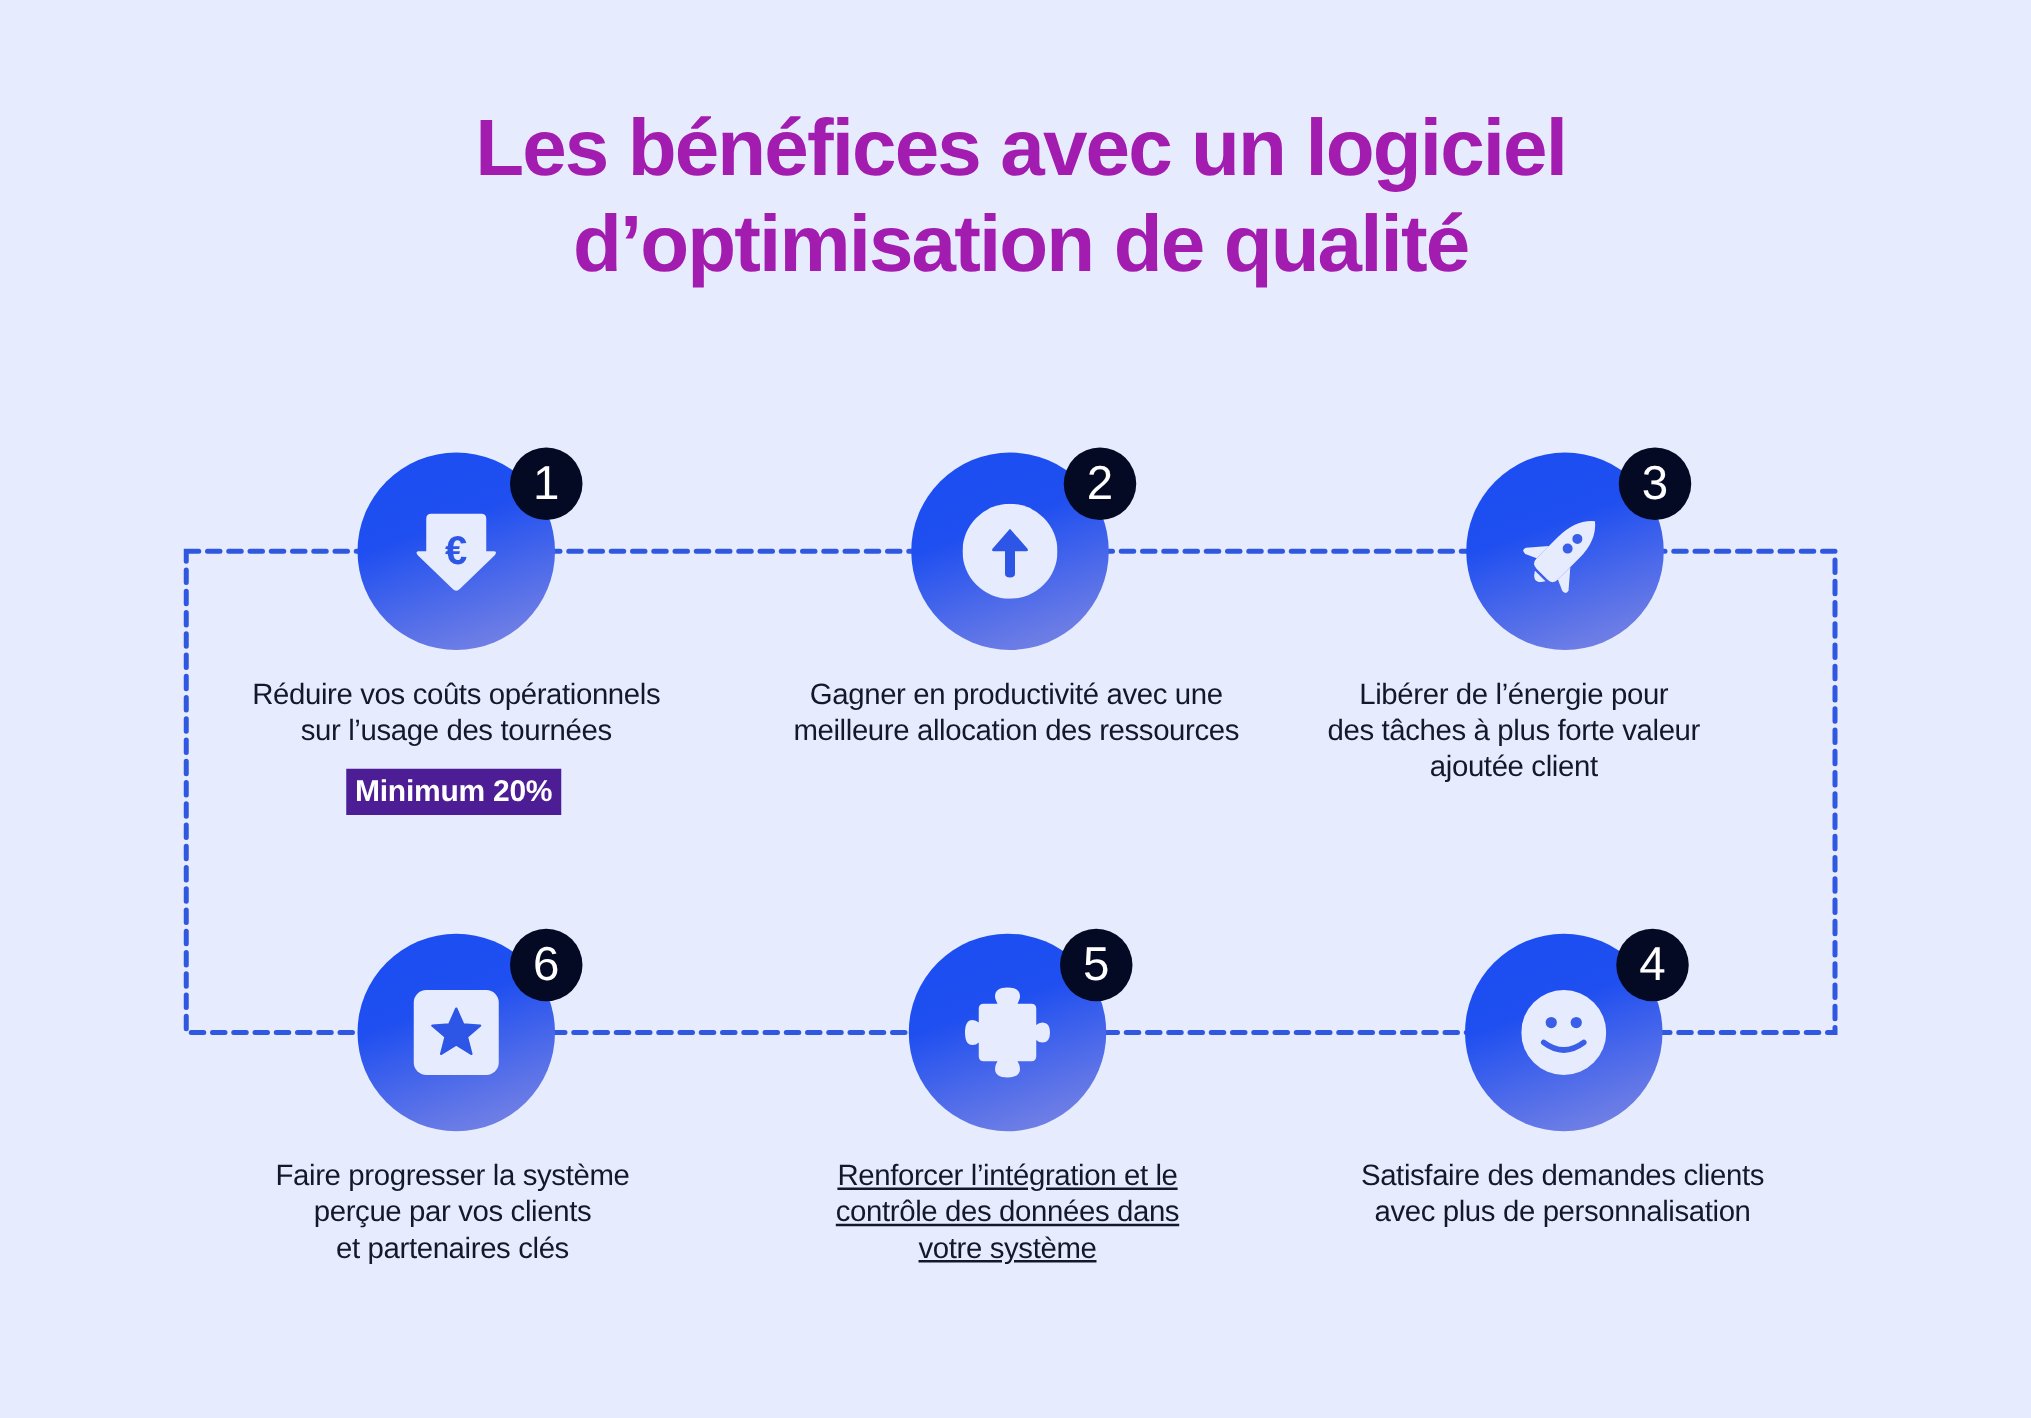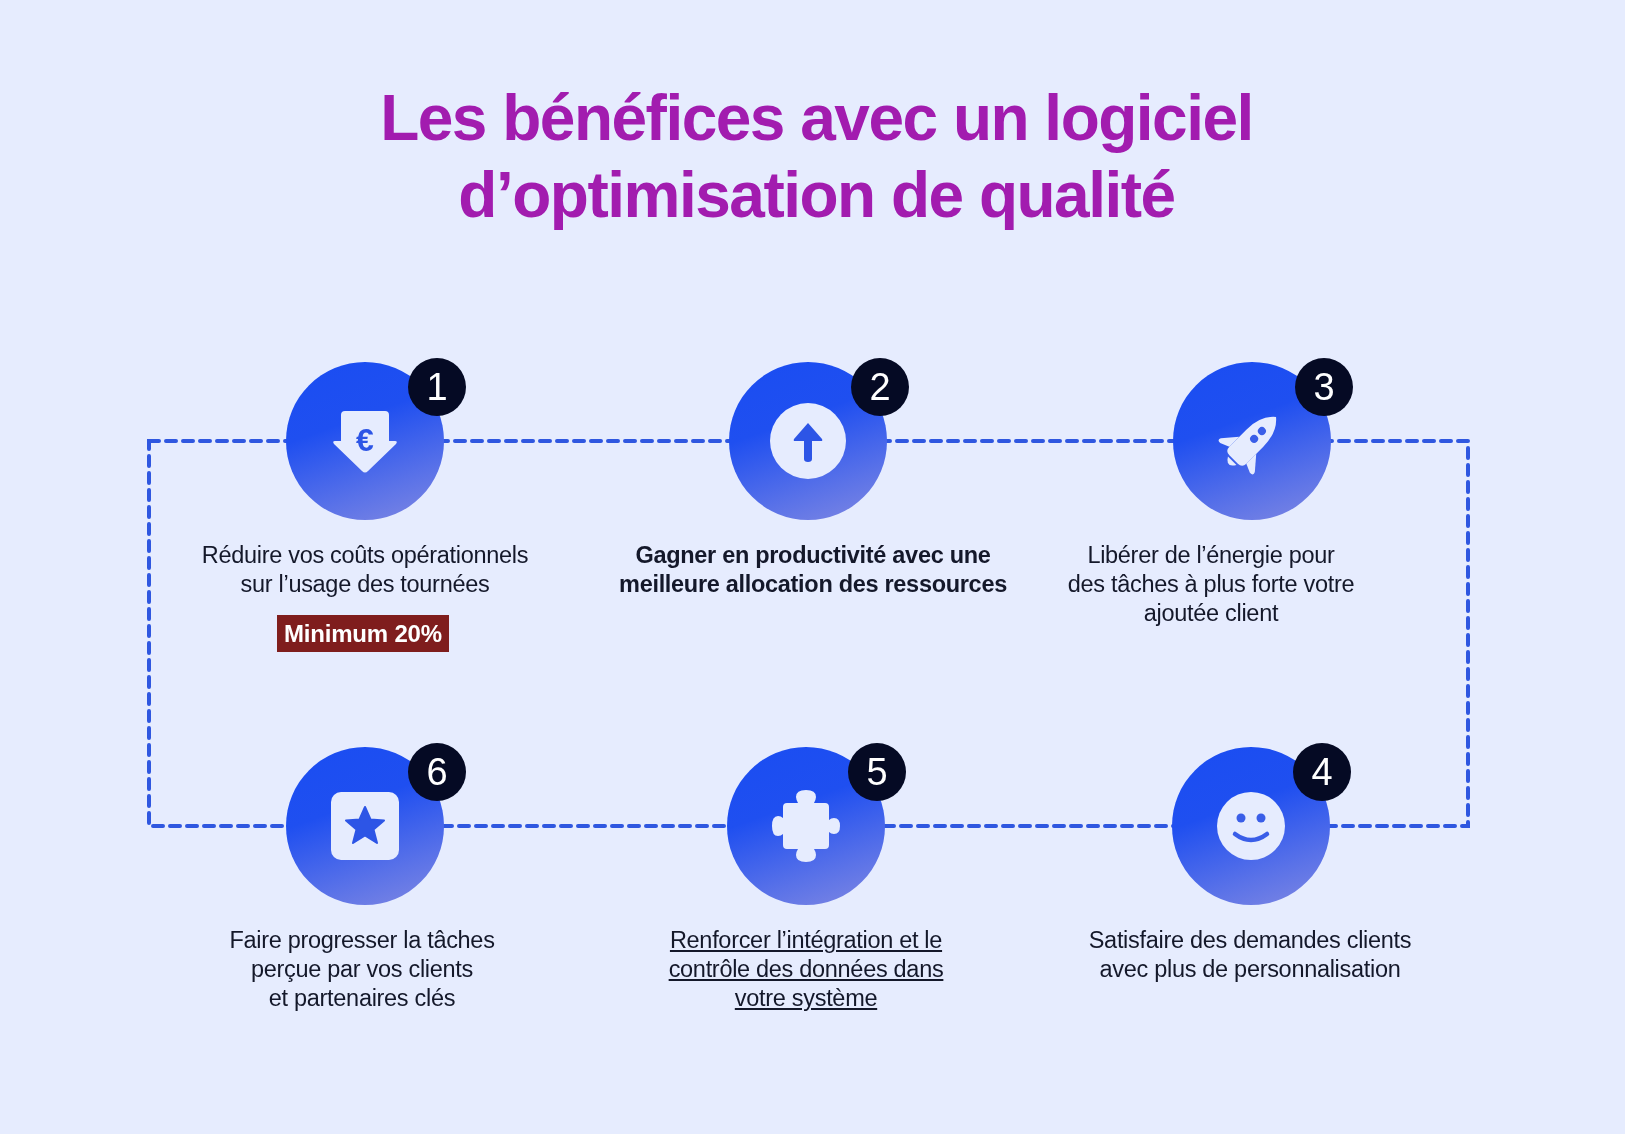--- a/index.html
+++ b/index.html
@@ -30,21 +30,21 @@
     font-family:"Liberation Sans", sans-serif; font-size:38px; font-weight:400;
     display:flex; align-items:center; justify-content:center;
   }
   .desc {
     position:absolute; width:420px; text-align:center;
     color:#14182a; font-size:23.5px; line-height:29px;
     letter-spacing:-0.3px;
   }
   .desc span { display:block; }
   .highlight {
-    position:absolute; background:#7f1d1d; color:#ffffff;
+    position:absolute; background:#4c1d95; color:#ffffff;
     font-size:24px; font-weight:700; height:37px; line-height:37px;
     padding:0 7px; letter-spacing:-0.2px;
   }
   .icon { display:block; }
 </style>
 </head>
 <body>
 
 <h1 class="title">
   <span>Les bénéfices avec un logiciel</span>
@@ -71,21 +71,21 @@
 </div>
 
 <div>
   <div class="circle" style="left:729px; top:362px;">
     <svg class="icon" width="76" height="76" viewBox="0 0 76 76">
       <circle cx="38" cy="38" r="38" fill="#e6ecfe"></circle>
       <path d="M38 20 L52 36 Q53 38 51 38 H42 V56 Q42 59 38 59 Q34 59 34 56 V38 H25 Q23 38 24 36 Z" fill="#2d55e6"></path>
     </svg>
   </div>
   <div class="badge" style="left:851px; top:358px;">2</div>
-  <div class="desc" style="left:603px; top:541px;font-weight:bold;">
+  <div class="desc" style="left:603px; top:541px;">
     <span>Gagner en productivité avec une</span>
     <span>meilleure allocation des ressources</span>
   </div>
 </div>
 
 <div>
   <div class="circle" style="left:1173px; top:362px;">
     <svg class="icon" width="76" height="76" viewBox="0 0 76 76">
       <g transform="rotate(45 38 38)">
         <path d="M38 4 Q50 14 50 34 V58 Q50 64 44 64 H32 Q26 64 26 58 V34 Q26 14 38 4 Z" fill="#e6ecfe"></path>
@@ -93,35 +93,35 @@
         <path d="M50 44 L62 58 Q64 62 59 62 L50 58 Z" fill="#e6ecfe"></path>
         <circle cx="38" cy="24" r="4" fill="#3a5ee8"></circle>
         <circle cx="38" cy="35" r="4" fill="#3a5ee8"></circle>
         <path d="M32 66 Q38 76 44 66 Z" fill="#e6ecfe"></path>
       </g>
     </svg>
   </div>
   <div class="badge" style="left:1295px; top:358px;">3</div>
   <div class="desc" style="left:1001px; top:541px;">
     <span>Libérer de l’énergie pour</span>
-    <span>des tâches à plus forte votre</span>
+    <span>des tâches à plus forte valeur</span>
     <span>ajoutée client</span>
   </div>
 </div>
 
 <div>
   <div class="circle" style="left:286px; top:747px;">
     <svg class="icon" width="70" height="70" viewBox="0 0 70 70">
       <rect x="1" y="1" width="68" height="68" rx="10" fill="#e6ecfe"></rect>
       <path d="M35 16 L40.5 28.5 L54 29.5 L43.5 38.5 L47 52 L35 44.5 L23 52 L26.5 38.5 L16 29.5 L29.5 28.5 Z" fill="#2d55e6" stroke="#2d55e6" stroke-width="2" stroke-linejoin="round"></path>
     </svg>
   </div>
   <div class="badge" style="left:408px; top:743px;">6</div>
   <div class="desc" style="left:152px; top:926px;">
-    <span>Faire progresser la tâches</span>
+    <span>Faire progresser la système</span>
     <span>perçue par vos clients</span>
     <span>et partenaires clés</span>
   </div>
 </div>
 
 <div>
   <div class="circle" style="left:727px; top:747px;">
     <svg class="icon" width="70" height="74" viewBox="0 0 70 74">
       <path d="M16 14 H27 Q25 10 25 8 Q25 1 35 1 Q45 1 45 8 Q45 10 43 14 H54 Q58 14 58 18 V31 Q60 29 63 29 Q69 29 69 37 Q69 45 63 45 Q60 45 58 43 V56 Q58 60 54 60 H43 Q45 63 45 66 Q45 73 35 73 Q25 73 25 66 Q25 63 27 60 H16 Q12 60 12 56 V45 Q10 47 7 47 Q1 47 1 37 Q1 27 7 27 Q10 27 12 29 V18 Q12 14 16 14 Z" fill="#e6ecfe"></path>
     </svg>

